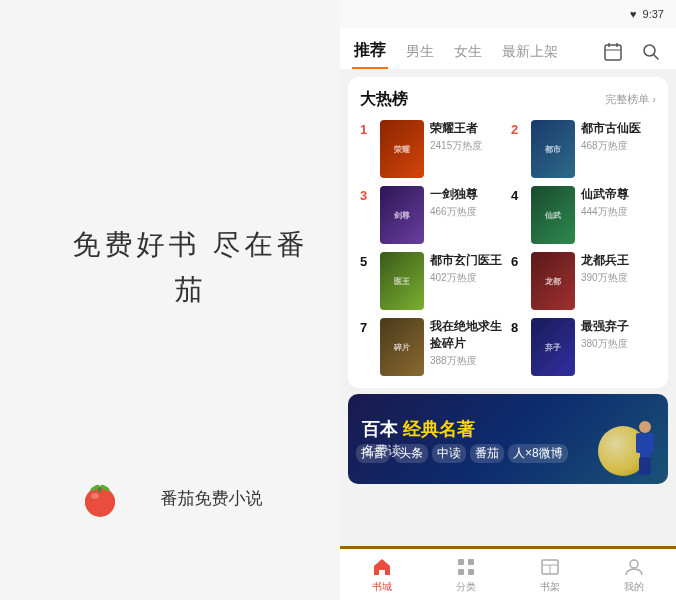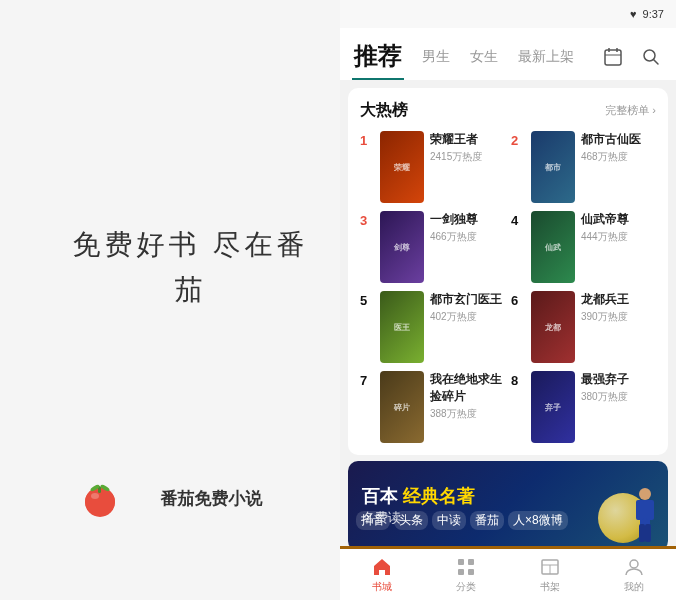--- a/index.html
+++ b/index.html
@@ -37,21 +37,21 @@
       align-items: center;
       gap: 10px;
     }
     .logo-icon {
       width: 44px;
       height: 44px;
     }
     .logo-text {
       font-size: 17px;
       color: #333;
-      font-weight: 700;
+      font-weight: 400;
       margin-left: 29px;
     }
 
     
     .right-panel {
       width: 336px;
       height: 600px;
       background: #fff;
       display: flex;
       flex-direction: column;
@@ -81,24 +81,24 @@
       gap: 16px;
     }
     .nav-tab {
       font-size: 14px;
       color: #999;
       padding: 6px 2px;
       cursor: pointer;
       white-space: nowrap;
     }
     .nav-tab.active {
-      font-size: 24px;
+      font-size: 16px;
       color: #111;
       font-weight: 700;
-      border-bottom: 2px solid #0f766e;
+      border-bottom: 2px solid #f97316;
     }
     .nav-icons {
       margin-left: auto;
       display: flex;
       gap: 12px;
       align-items: center;
     }
     .nav-icon-btn {
       width: 26px;
       height: 26px;
@@ -156,21 +156,21 @@
       font-weight: 700;
       color: #111;
       min-width: 14px;
       margin-top: 2px;
     }
     .rank-num.top3 {
       color: #e84d3d;
     }
     .book-cover {
       width: 44px;
-      height: 72px;
+      height: 58px;
       border-radius: 4px;
       flex-shrink: 0;
       overflow: hidden;
       position: relative;
     }
     .book-info {
       flex: 1;
     }
     .book-name {
       font-size: 12px;

